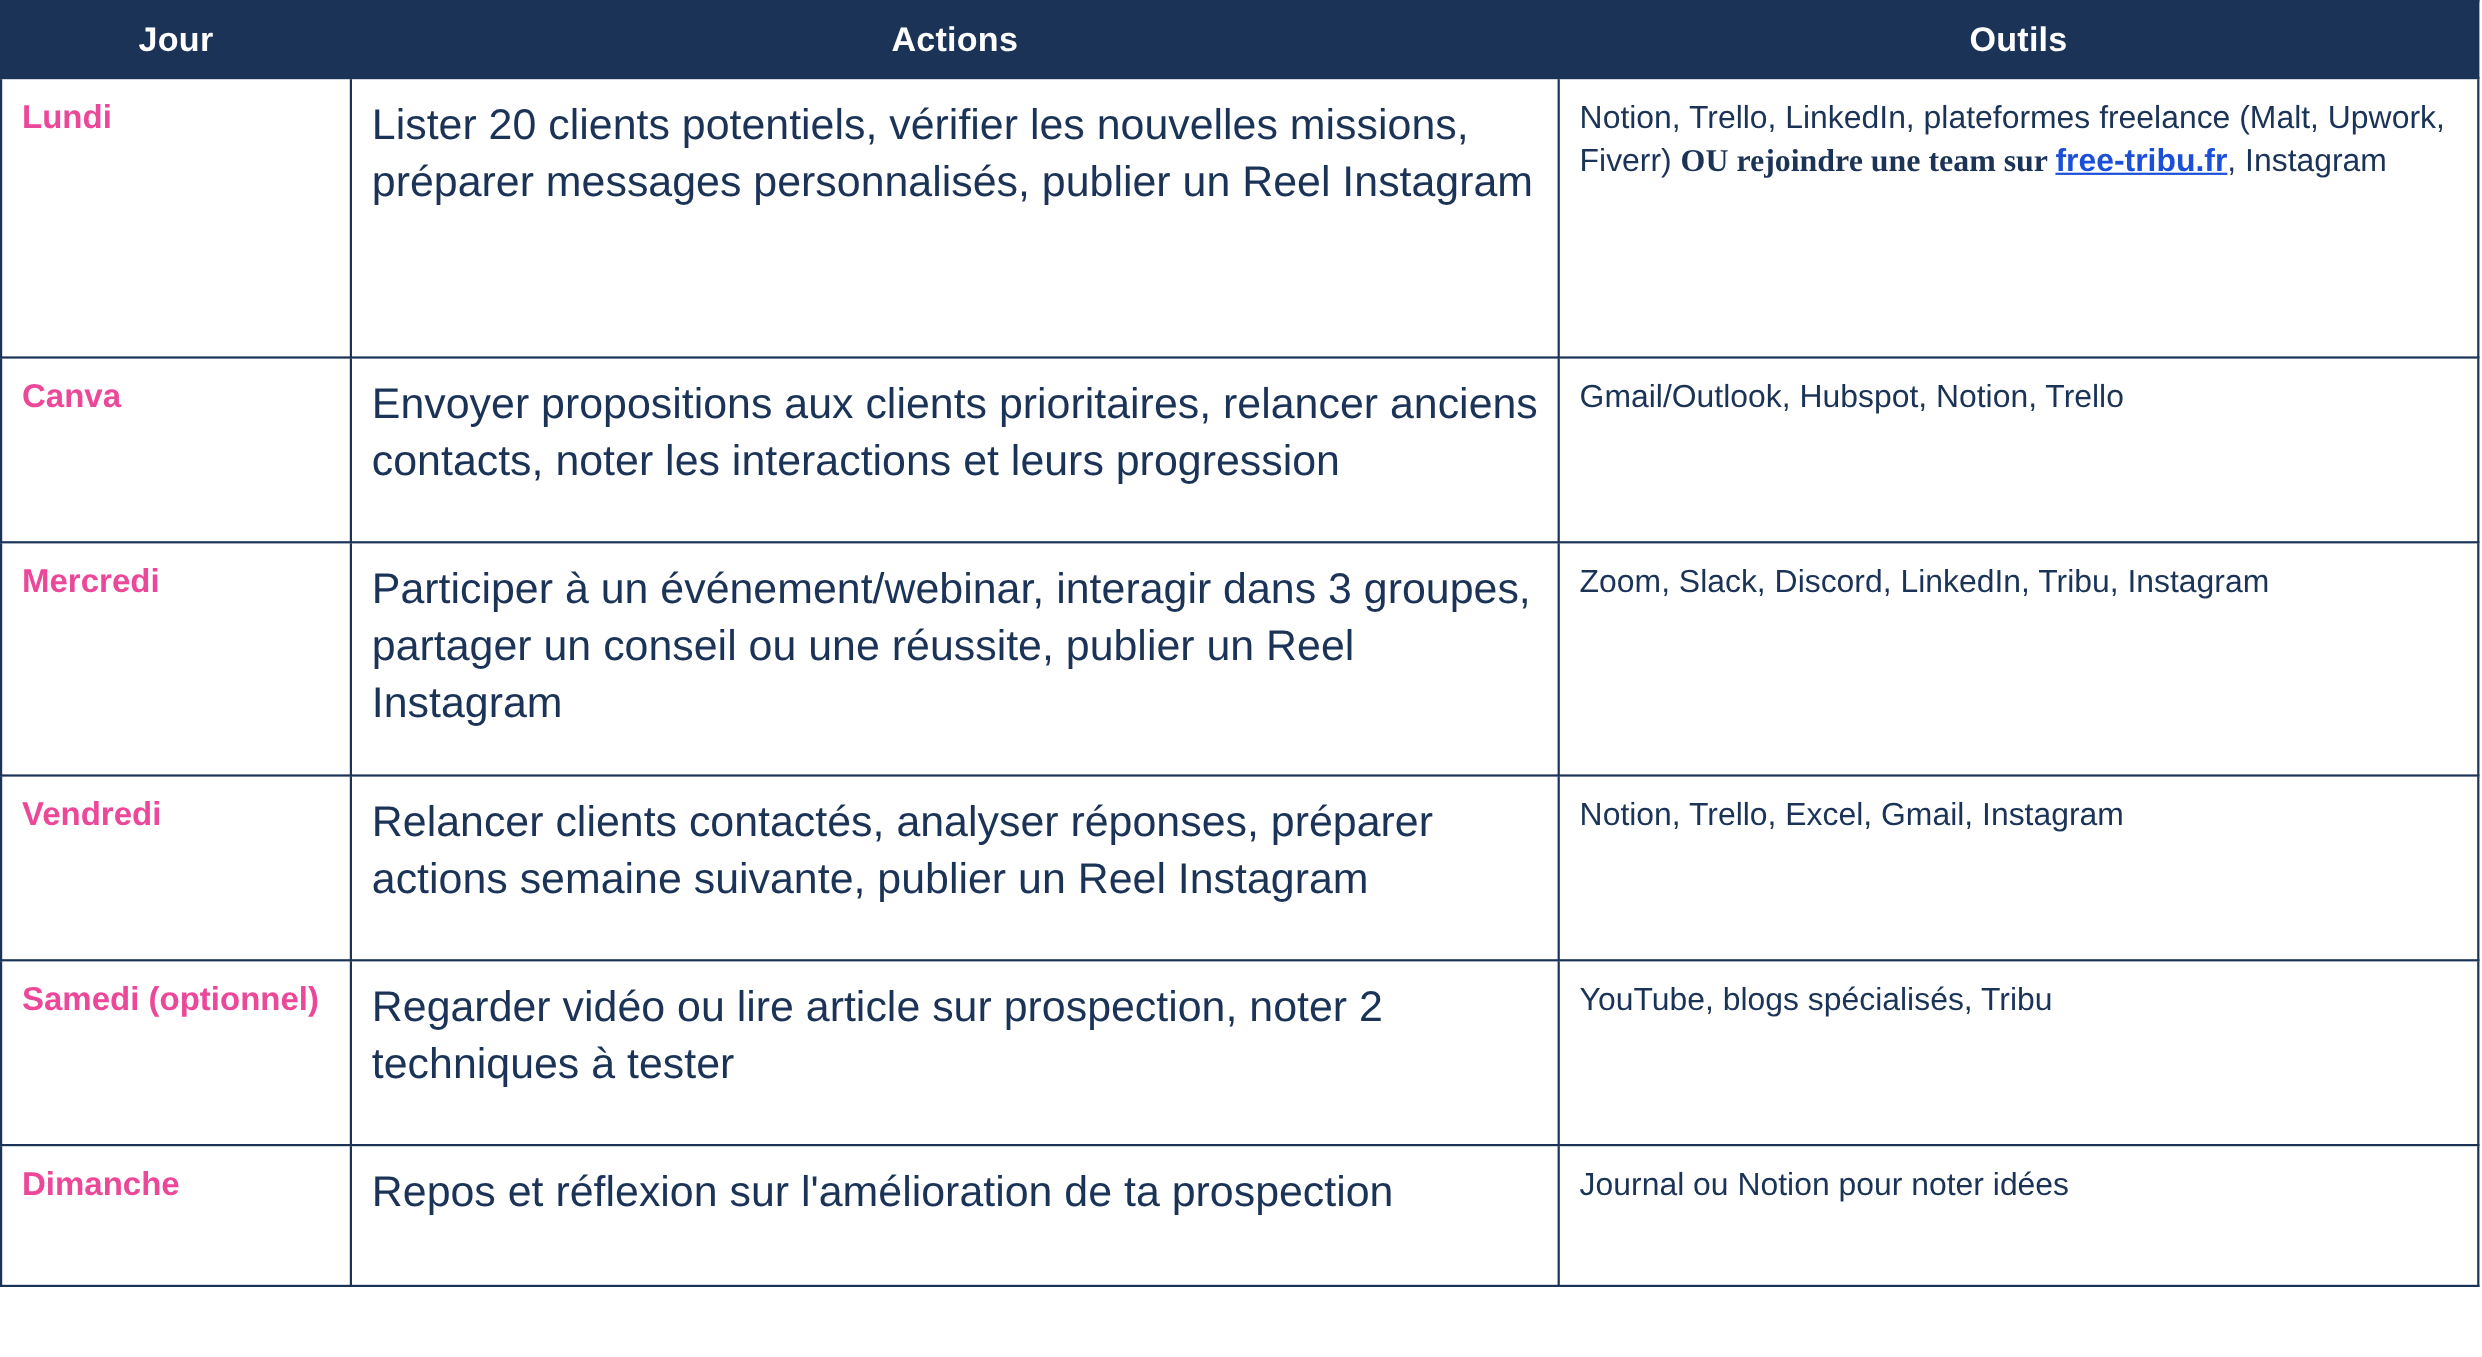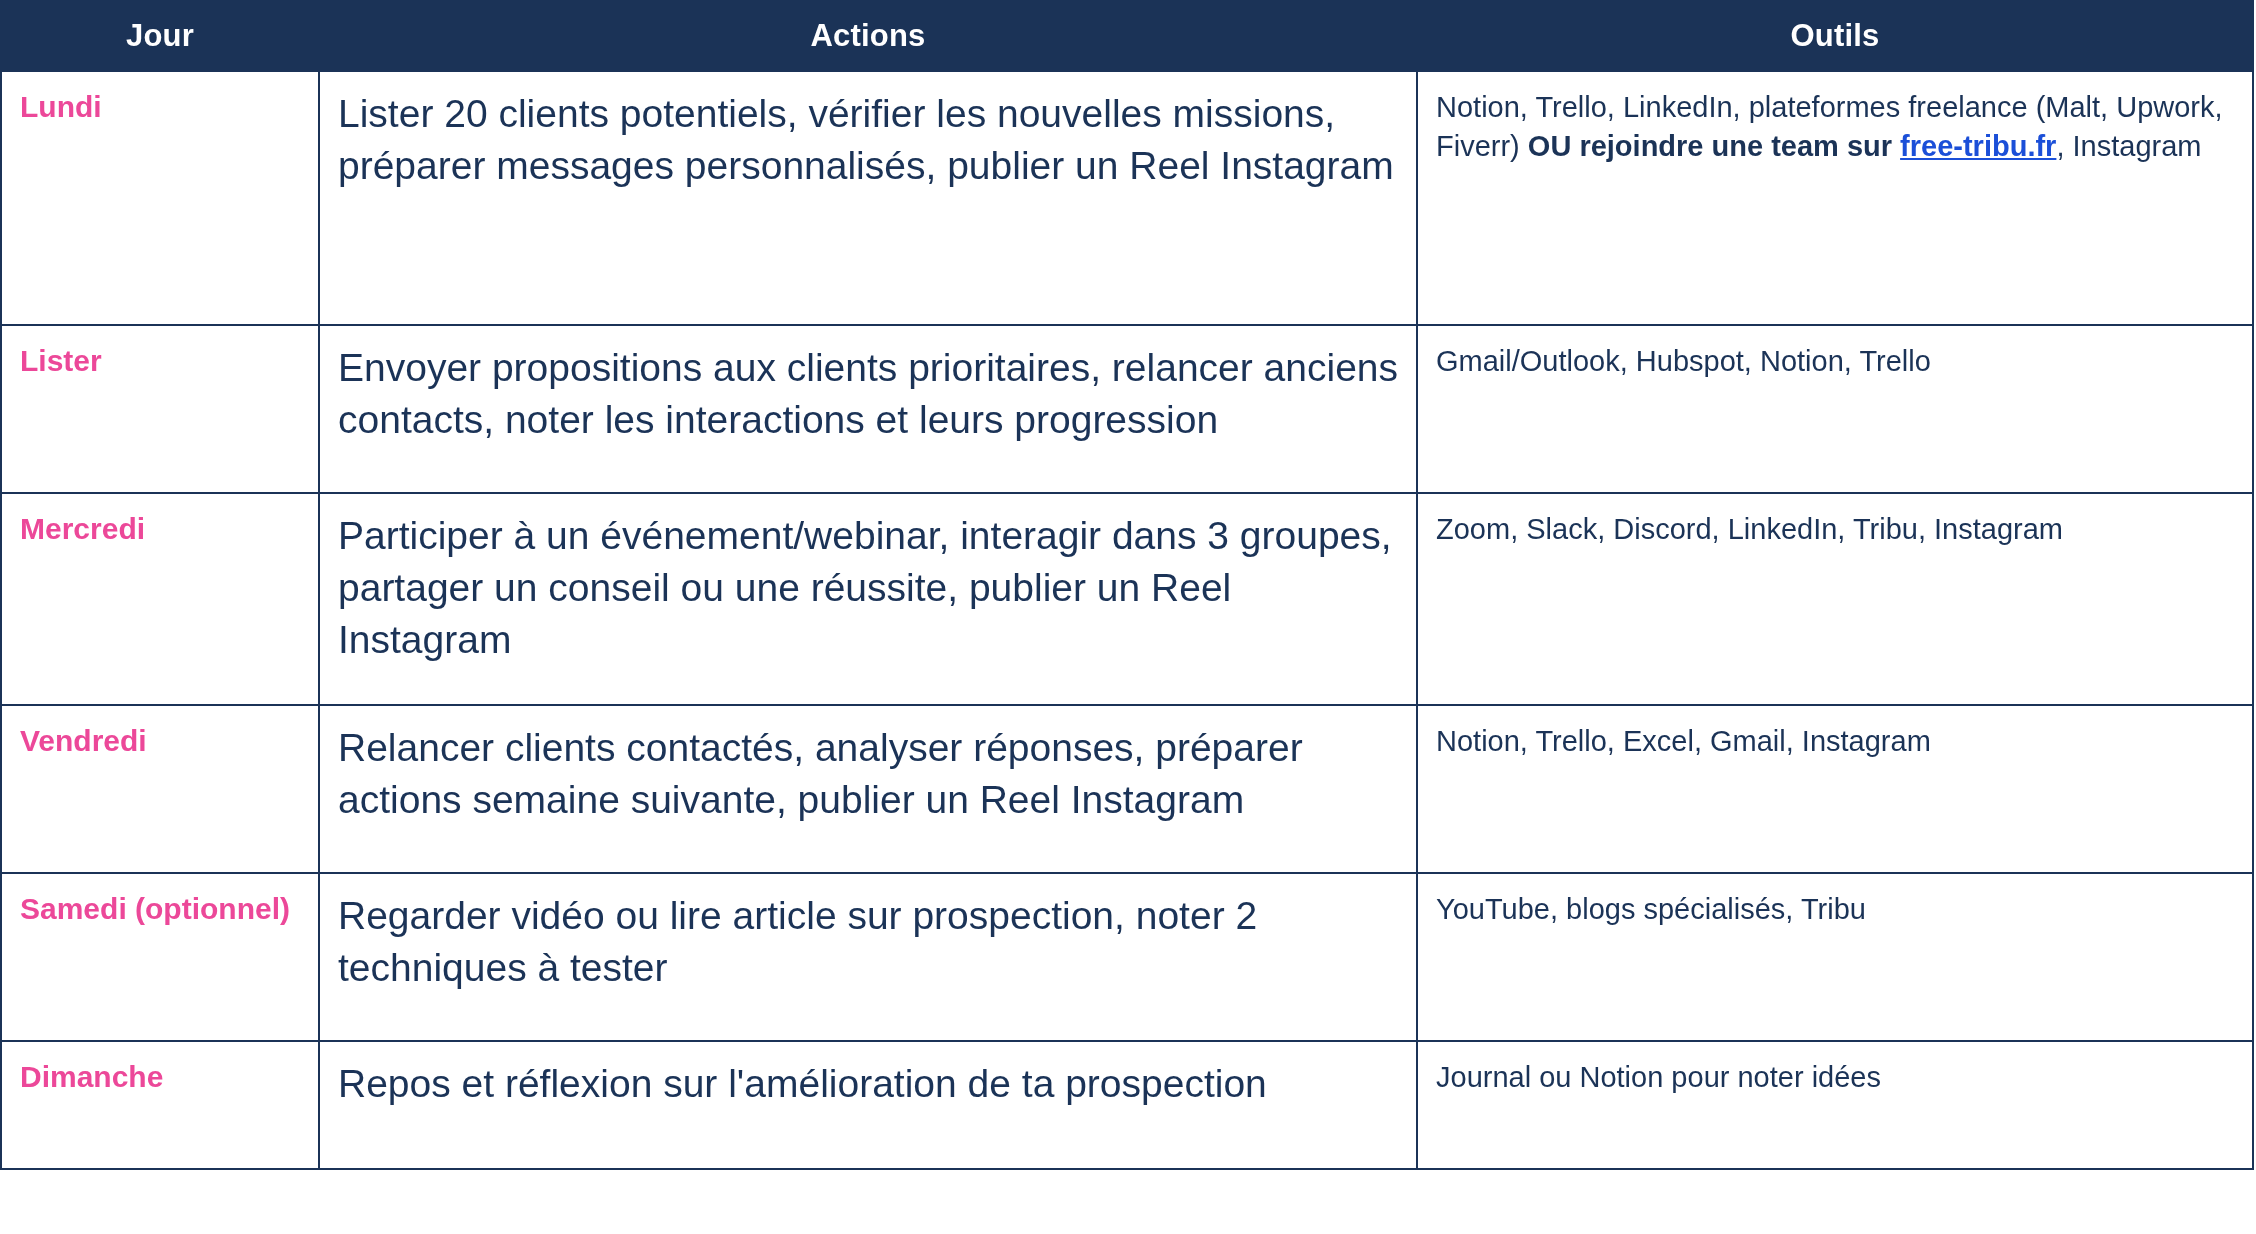--- a/index.html
+++ b/index.html
@@ -58,21 +58,21 @@
     padding-left: 24px;
     padding-right: 26px;
   }
   td.tools {
     color: #1b3357;
     font-size: 29px;
     line-height: 1.33;
     padding-left: 22px;
     padding-right: 22px;
   }
-  .tools-rich b { font-weight: bold; }
+  .tools-rich b { font-weight: bold; font-family: Liberation Serif, serif; }
   .tools-rich a {
     color: #1b4fd8;
     font-weight: bold;
     text-decoration: underline;
   }
   tr.r-lundi td    { height: 218px; }
   tr.r-mardi td    { height: 132px; }
   tr.r-mercredi td { height: 176px; }
   tr.r-jeudi td    { height: 90px; }
   tr.r-vendredi td { height: 132px; }
@@ -98,21 +98,21 @@
     </thead>
     <tbody>
       <tr class="r-lundi">
         <td class="day">Lundi</td>
         <td class="actions">Lister 20 clients potentiels, vérifier les nouvelles missions, préparer messages personnalisés, publier un Reel Instagram</td>
         <td class="tools">
           <span class="tools-rich"><span>Notion, Trello, LinkedIn, plateformes freelance (Malt, Upwork, Fiverr) </span><b>OU rejoindre une team sur </b><a href="#">free-tribu.fr</a><span>, Instagram</span></span>
         </td>
       </tr>
       <tr class="r-mardi">
-        <td class="day">Lister</td>
+        <td class="day">Canva</td>
         <td class="actions">Envoyer propositions aux clients prioritaires, relancer anciens contacts, noter les interactions et leurs progression</td>
         <td class="tools">Gmail/Outlook, Hubspot, Notion, Trello</td>
       </tr>
       <tr class="r-mercredi">
         <td class="day">Mercredi</td>
         <td class="actions">Participer à un événement/webinar, interagir dans 3 groupes, partager un conseil ou une réussite, publier un Reel Instagram</td>
         <td class="tools">Zoom, Slack, Discord, LinkedIn, Tribu, Instagram</td>
       </tr>
       <tr class="r-vendredi">
         <td class="day">Vendredi</td>

